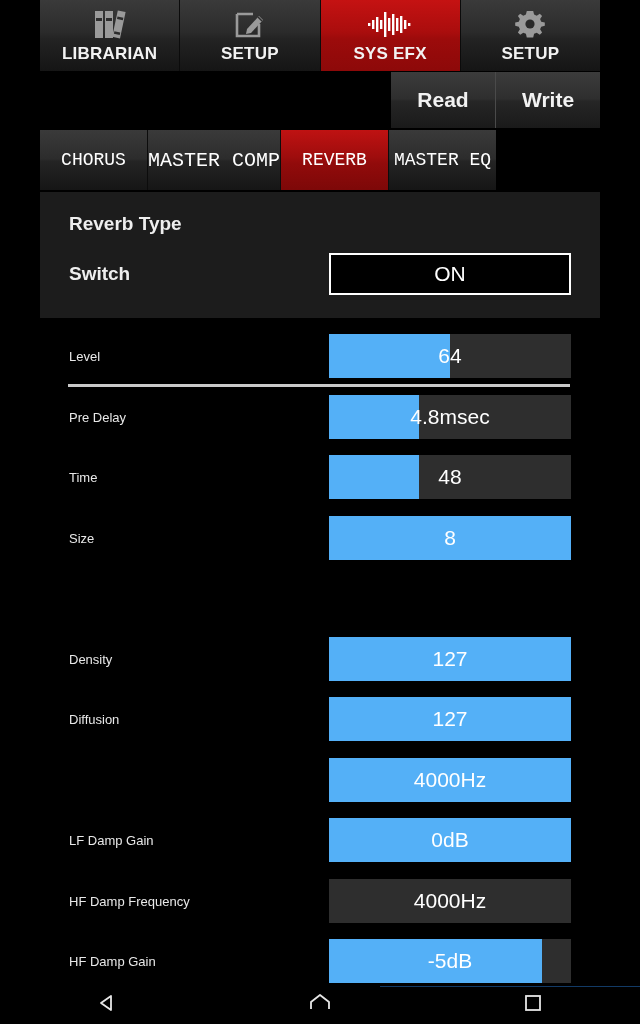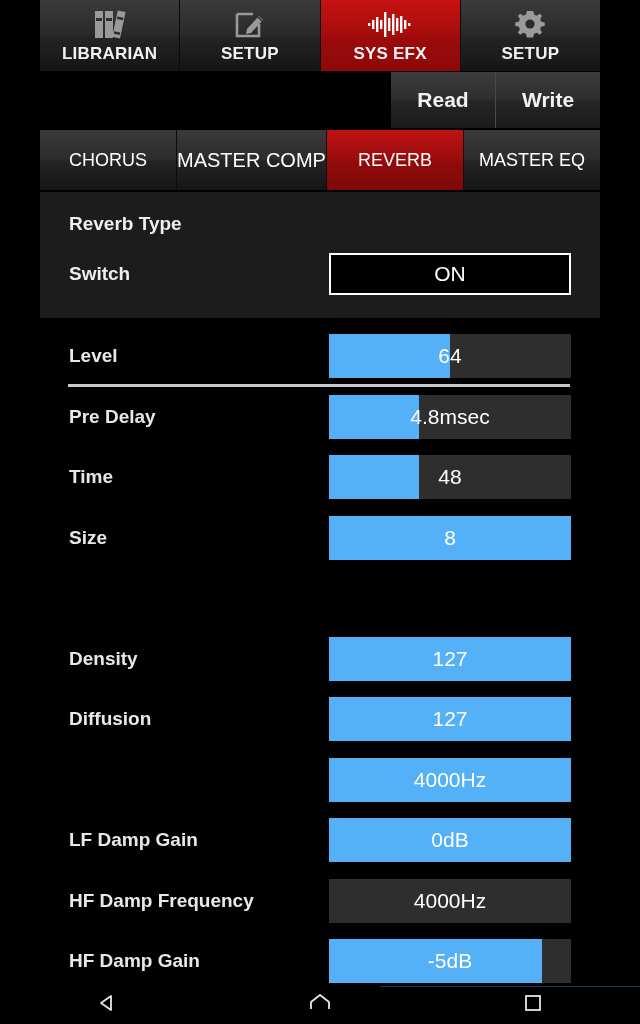--- a/index.html
+++ b/index.html
@@ -79,23 +79,24 @@
     font-weight: bold;
     color: #f2f2f2;
   }
   .rw-btn:last-child { border-right: none; }
 
   
   .sub-tabs {
     position: absolute;
     left: 40px;
     top: 130px;
-    width: 560px;
+    width: 456px;
     height: 60px;
     display: flex;
+    font-family: Liberation Mono, monospace;
   }
   .sub-tab {
     flex: 1 1 0;
     display: flex;
     align-items: center;
     justify-content: center;
     background: linear-gradient(to bottom, #3a3a3a 0%, #2c2c2c 48%, #242424 52%, #161616 100%);
     border-right: 1px solid #0c0c0c;
     font-size: 18px;
     color: #ffffff;
@@ -162,22 +163,22 @@
     position: absolute;
     left: 0;
     width: 560px;
     height: 60.5px;
   }
   .slider-label {
     position: absolute;
     left: 29px;
     top: 50%;
     transform: translateY(-50%);
-    font-size: 19px;
-    font-weight: bold;
+    font-size: 13px;
+    font-weight: normal;
     color: #e8e8e8;
     white-space: nowrap;
   }
   .slider-track {
     position: absolute;
     left: 289px;
     top: 50%;
     transform: translateY(-50%);
     width: 242px;
     height: 44px;

